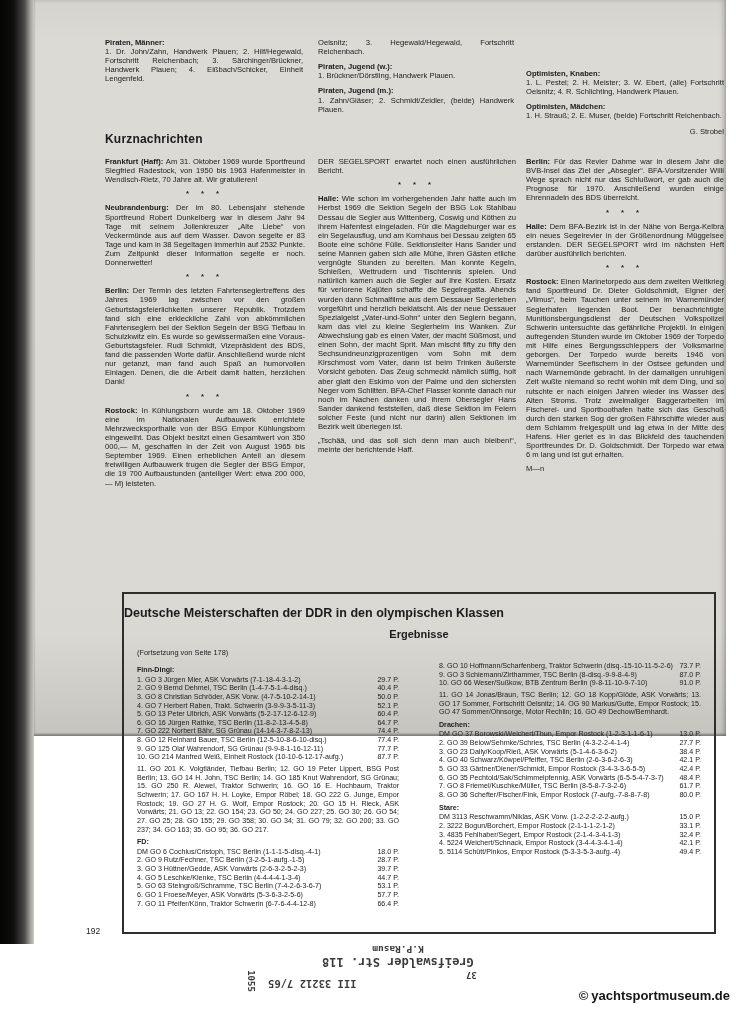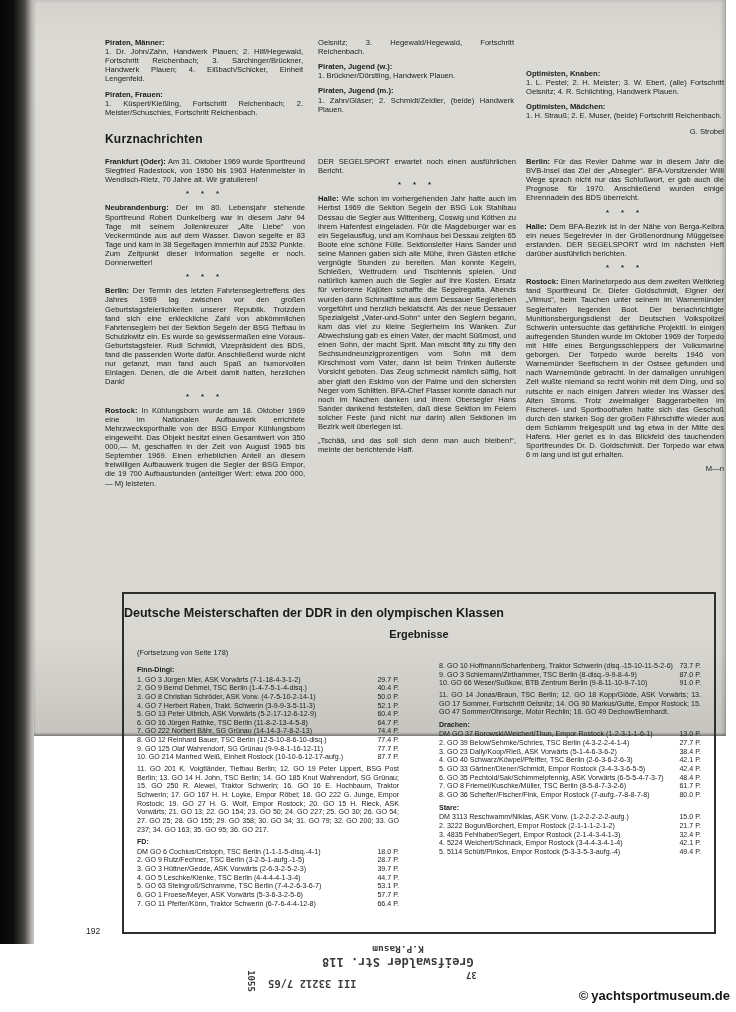--- a/index.html
+++ b/index.html
@@ -20,21 +20,21 @@
   .res-item{margin-bottom:6px;}
   .res-h{font-weight:bold;}
   .res-h:empty{display:none;}
   .res-item.t-sign{text-align:right;margin-top:4px;}
   
   .kn-title{position:absolute;left:71px;top:132px;font-size:12px;font-weight:bold;letter-spacing:.2px;}
   .news-col{position:absolute;top:157px;height:430px;font-size:7.6px;line-height:1.2;text-align:justify;overflow:hidden;}
   .news-p{margin:0 0 5px;}
   .news-p .lead{font-weight:bold;}
   .news-p.t-sep{text-align:center;letter-spacing:5px;font-weight:bold;margin:1px 0 5px;}
-  .news-p.t-sign{text-align:right;}
+  .news-p.t-sign{}
   
   .box{position:absolute;left:88px;top:592px;width:594px;height:342px;border:2px solid #2e2e2c;box-sizing:border-box;}
   .box-title{text-align:left;font-weight:bold;font-size:12.5px;margin-top:12px;}
   .box-subtitle{text-align:center;font-weight:bold;font-size:11px;margin-top:8px;}
   .box-cont{font-size:7.4px;margin:8px 0 5px 13px;}
   .box-cols{display:flex;gap:40px;padding:0 13px;}
   .bcol{flex:1;font-size:7.1px;line-height:1.22;overflow:hidden;height:258px;}
   .rline{display:flex;align-items:flex-end;}
   .rtext{flex:1;}
   .rpts{white-space:nowrap;margin-left:3px;}
@@ -63,24 +63,20 @@
 
 <div class="page">
 
   <div class="res-col" style="left:71px;top:38px;width:198px;">
 
       <div class="res-item">
         <div class="res-h">Piraten, Männer:</div>
         <div class="res-b">1. Dr. John/Zahn, Handwerk Plauen; 2. Hilf/Hegewald, Fortschritt Reichenbach; 3. Särchinger/Brückner, Handwerk Plauen; 4. Eißbach/Schicker, Einheit Lengenfeld.</div>
       </div>
 
-      <div class="res-item">
-        <div class="res-h">Piraten, Frauen:</div>
-        <div class="res-b">1. Küspert/Kießling, Fortschritt Reichenbach; 2. Meister/Schuschies, Fortschritt Reichenbach.</div>
-      </div>
     </div>
   <div class="res-col" style="left:284px;top:38px;width:196px;">
 
       <div class="res-item">
 
         <div class="res-b">Oelsnitz; 3. Hegewald/Hegewald, Fortschritt Reichenbach.</div>
       </div>
 
       <div class="res-item">
         <div class="res-h">Piraten, Jugend (w.):</div>
@@ -107,21 +103,21 @@
       <div class="res-item t-sign">
 
         <div class="res-b">G. Strobel</div>
       </div>
     </div>
 
   <div class="kn-title">Kurznachrichten</div>
 
   <div class="news-col" style="left:71px;width:200px;">
 
-      <p class="news-p"><b class="lead">Frankfurt (Oder): </b><span>Am 31. Oktober 1969 wurde Sportfreund Siegfried Radestock, von 1950 bis 1963 Hafenmeister in Wendisch-Rietz, 70 Jahre alt. Wir gratulieren!</span></p>
+      <p class="news-p"><b class="lead">Frankfurt (Haff): </b><span>Am 31. Oktober 1969 wurde Sportfreund Siegfried Radestock, von 1950 bis 1963 Hafenmeister in Wendisch-Rietz, 70 Jahre alt. Wir gratulieren!</span></p>
 
       <p class="news-p t-sep"><b class="lead"></b><span>* * *</span></p>
 
       <p class="news-p"><b class="lead">Neubrandenburg: </b><span>Der im 80. Lebensjahr stehende Sportfreund Robert Dunkelberg war in diesem Jahr 94 Tage mit seinem Jollenkreuzer „Alte Liebe“ von Veckermünde aus auf dem Wasser. Davon segelte er 83 Tage und kam in 38 Segeltagen immerhin auf 2532 Punkte. Zum Zeitpunkt dieser Information segelte er noch. Donnerwetter!</span></p>
 
       <p class="news-p t-sep"><b class="lead"></b><span>* * *</span></p>
 
       <p class="news-p"><b class="lead">Berlin: </b><span>Der Termin des letzten Fahrtenseglertreffens des Jahres 1969 lag zwischen vor den großen Geburtstagsfeierlichkeiten unserer Republik. Trotzdem fand sich eine erkleckliche Zahl von abkömmlichen Fahrtenseglern bei der Sektion Segeln der BSG Tiefbau in Schulzkwitz ein. Es wurde so gewissermaßen eine Voraus-Geburtstagsfeier. Rudi Schmidt, Vizepräsident des BDS, fand die passenden Worte dafür. Anschließend wurde nicht nur getanzt, man fand auch Spaß an humorvollen Einlagen. Denen, die die Arbeit damit hatten, herzlichen Dank!</span></p>
 
       <p class="news-p t-sep"><b class="lead"></b><span>* * *</span></p>
@@ -332,21 +328,21 @@
 
           </div>
 
           <div class="rline t-line">
             <span class="rtext">DM 3113 Reschwamm/Niklas, ASK Vorw. (1-2-2-2-2-2-aufg.)</span>
             <span class="rpts">15.0 P.</span>
           </div>
 
           <div class="rline t-line">
             <span class="rtext">2. 3222 Bogun/Borchert, Empor Rostock (2-1-1-1-2-1-2)</span>
-            <span class="rpts">21.7 P.</span>
+            <span class="rpts">33.1 P.</span>
           </div>
 
           <div class="rline t-line">
             <span class="rtext">3. 4835 Fehlhaber/Segert, Empor Rostock (2-1-4-3-4-1-3)</span>
             <span class="rpts">32.4 P.</span>
           </div>
 
           <div class="rline t-line">
             <span class="rtext">4. 5224 Weichert/Schnack, Empor Rostock (3-4-4-3-4-1-4)</span>
             <span class="rpts">42.1 P.</span>

